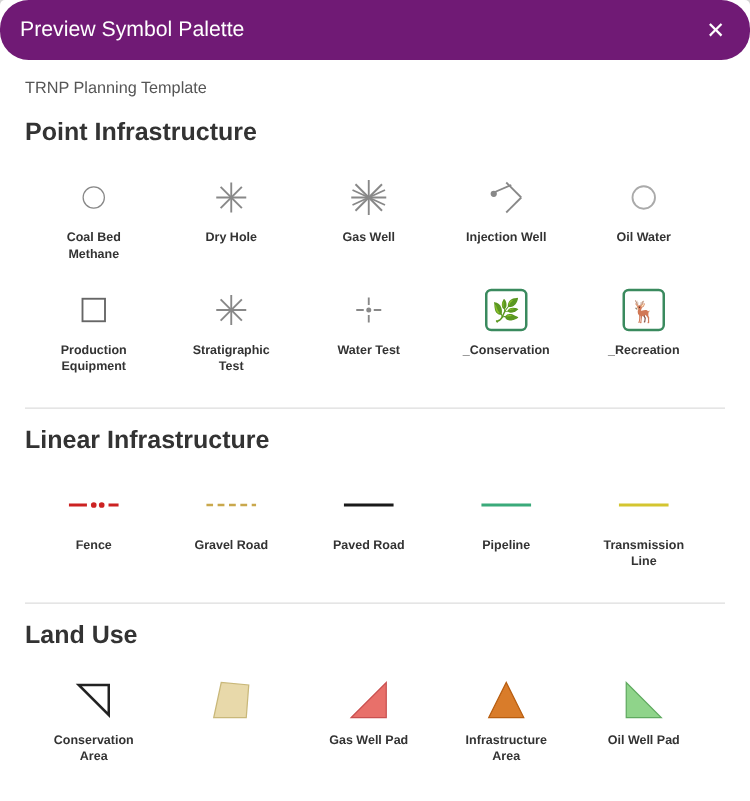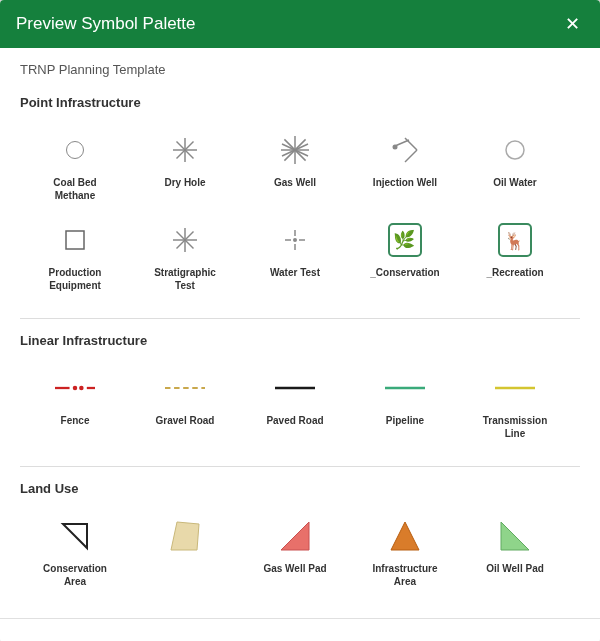--- a/index.html
+++ b/index.html
@@ -7,26 +7,27 @@
 
     .dialog {
       width: 600px;
       background: #fff;
       border-radius: 4px;
       overflow: hidden;
       box-shadow: 0 4px 20px rgba(0,0,0,0.3);
     }
 
     .dialog-header {
-      background: #15803d;
+      background: #701a75;
       color: #fff;
       padding: 14px 16px;
       display: flex;
       justify-content: space-between;
       align-items: center;
+      border-radius: 23px;
     }
 
     .dialog-title {
       font-size: 17px;
       font-weight: 400;
       color: #fff;
     }
 
     .close-btn {
       background: none;
@@ -42,21 +43,21 @@
       padding: 14px 20px 16px;
     }
 
     .template-name {
       font-size: 13px;
       color: #555;
       margin-bottom: 18px;
     }
 
     .section-title {
-      font-size: 13px;
+      font-size: 20px;
       font-weight: 600;
       color: #333;
       margin-bottom: 12px;
     }
 
     .section-divider {
       border: none;
       border-top: 1px solid #ddd;
       margin: 16px 0 14px;
     }

